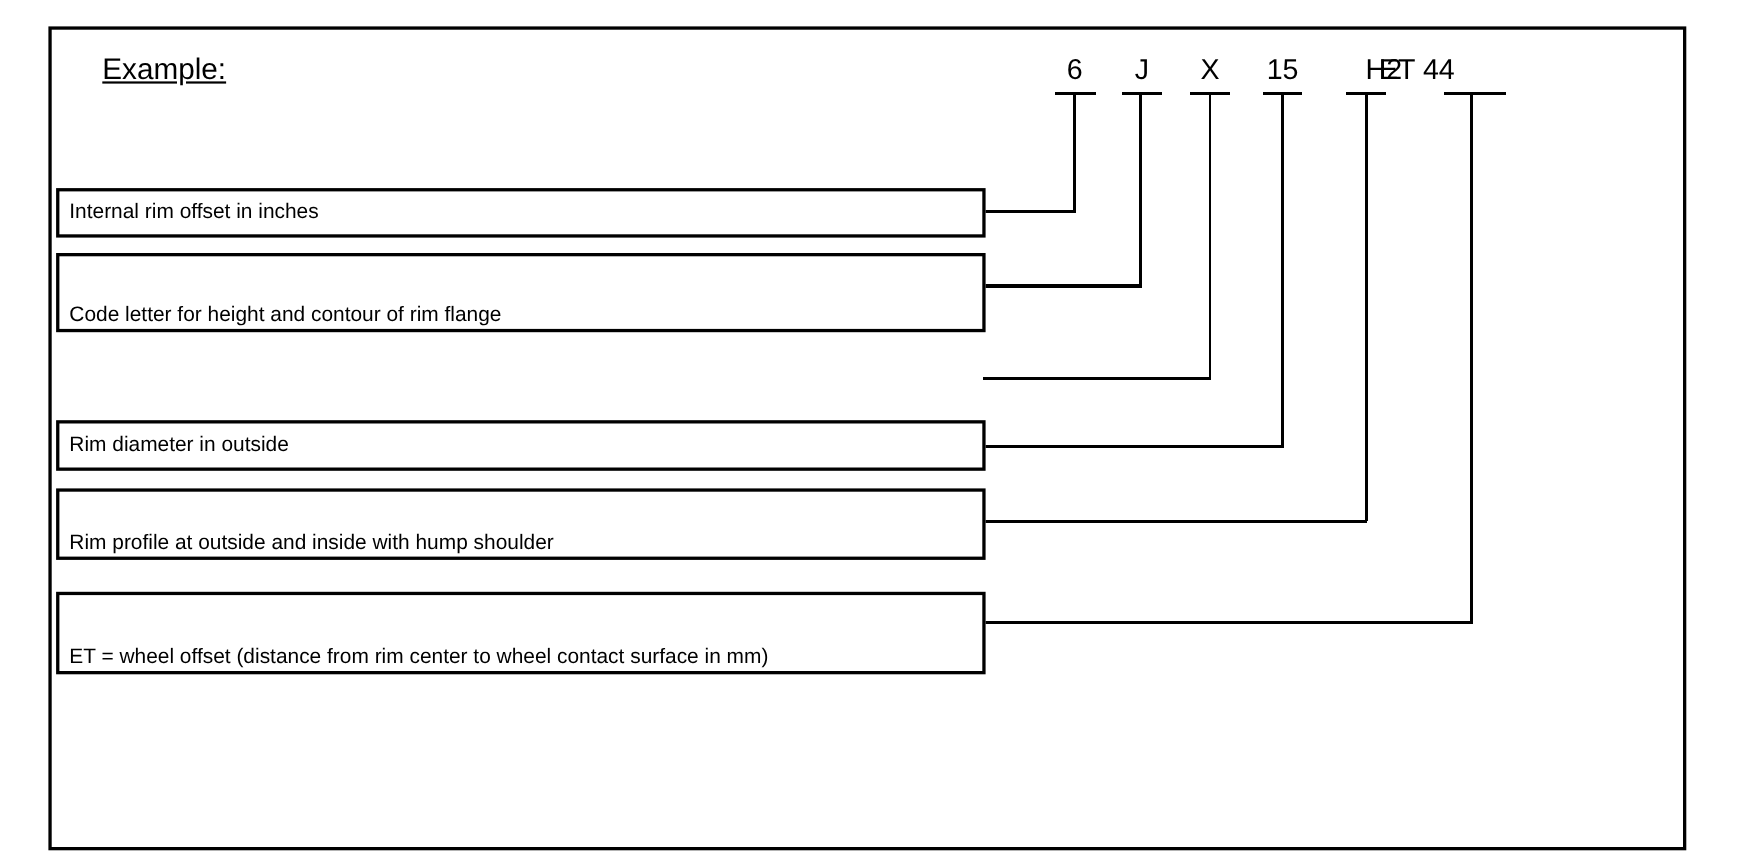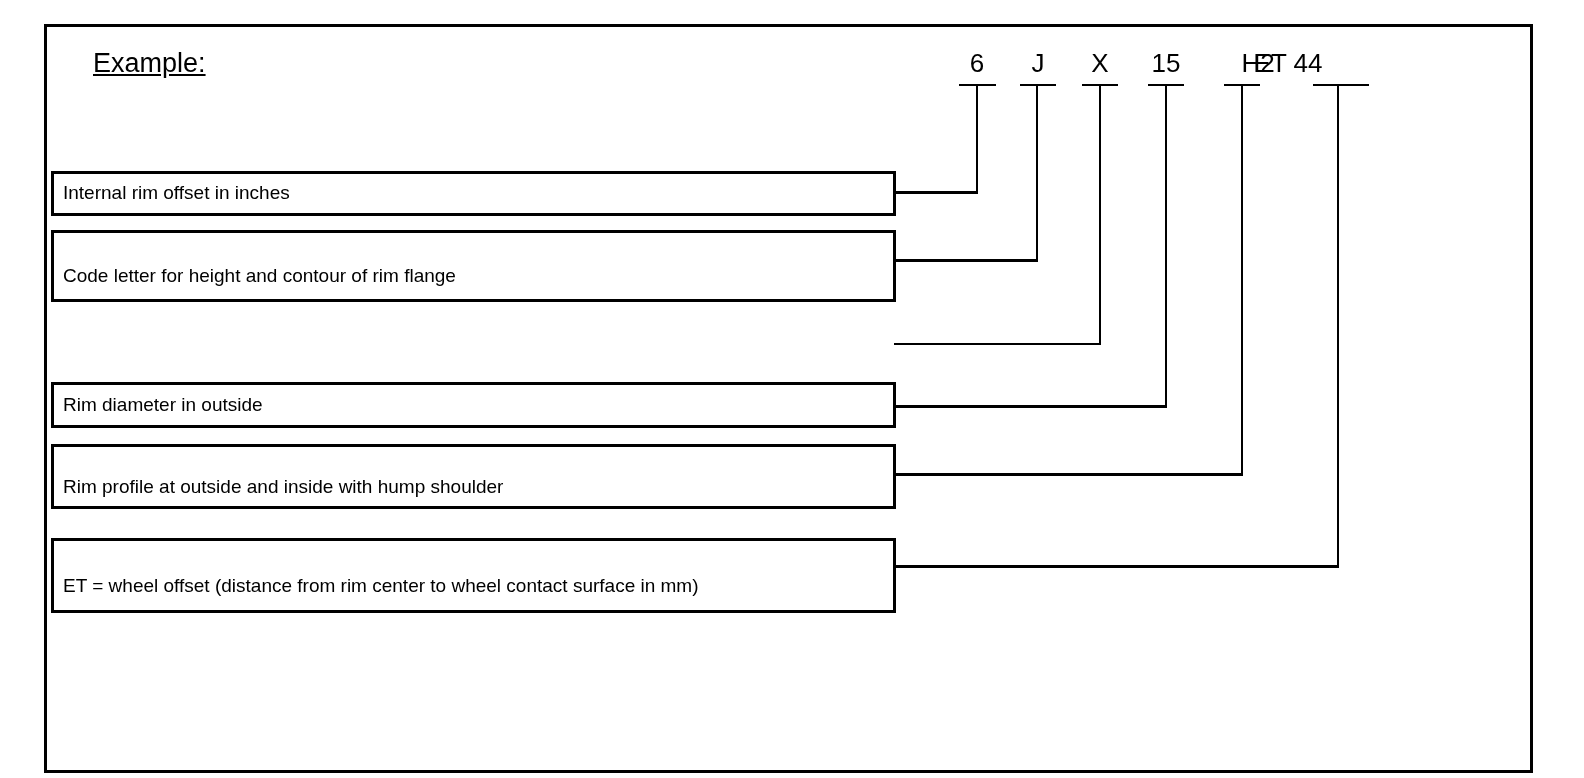--- a/index.html
+++ b/index.html
@@ -68,21 +68,21 @@
     border: 3px solid #000000;
     box-sizing: border-box;
     background: #ffffff;
     font-size: 19px;
     line-height: 1.2;
     display: flex;
     padding-left: 9px;
     padding-right: 10px;
   }
   .box.v-center { align-items: center; }
-  .box.v-top    { align-items: center; padding-top: 21px; }
+  .box.v-top    { align-items: flex-end; padding-top: 21px; }
   .b0 { top: 171px; height: 45px; }
   .b1 { top: 230px; height: 72px; }
   .b2 { top: 321px; height: 45px; }
   .b3 { top: 382px; height: 46px; }
   .b4 { top: 444px; height: 65px; }
   .b5 { top: 538px; height: 75px; }
   .label-text { white-space: nowrap; }
 </style>
 </head>
 <body>

